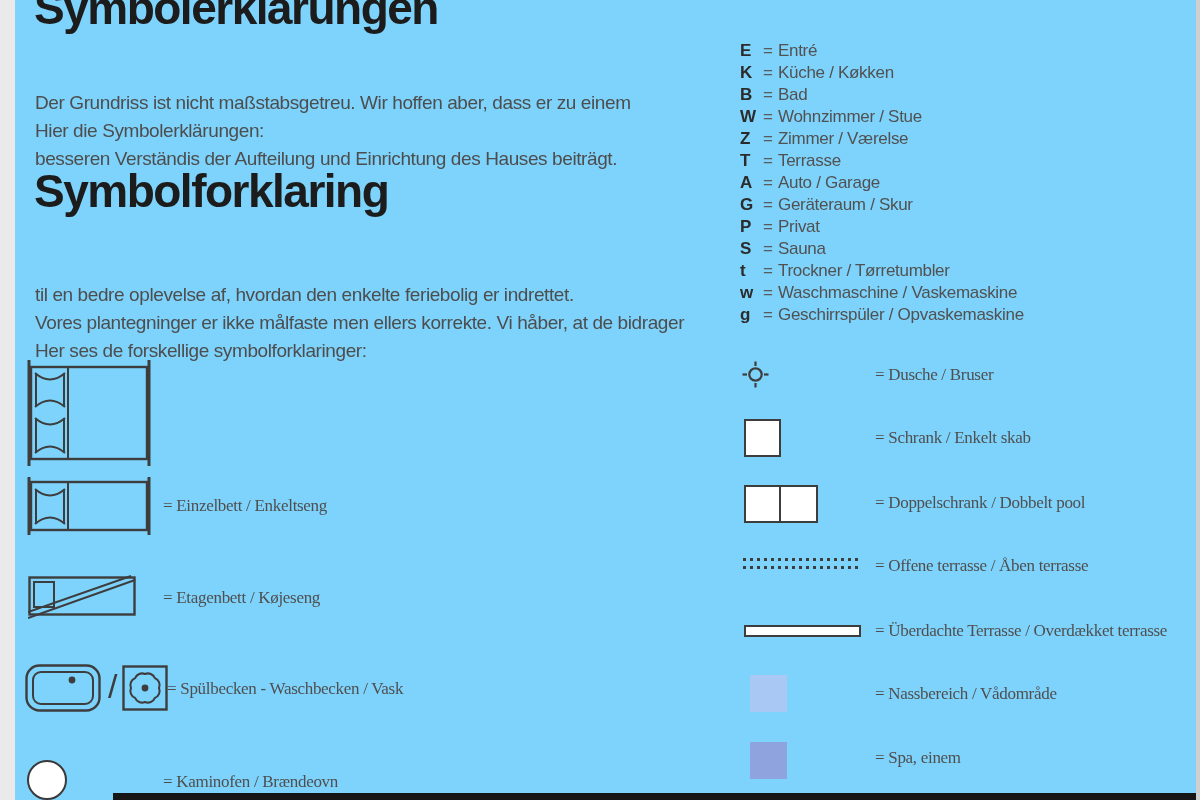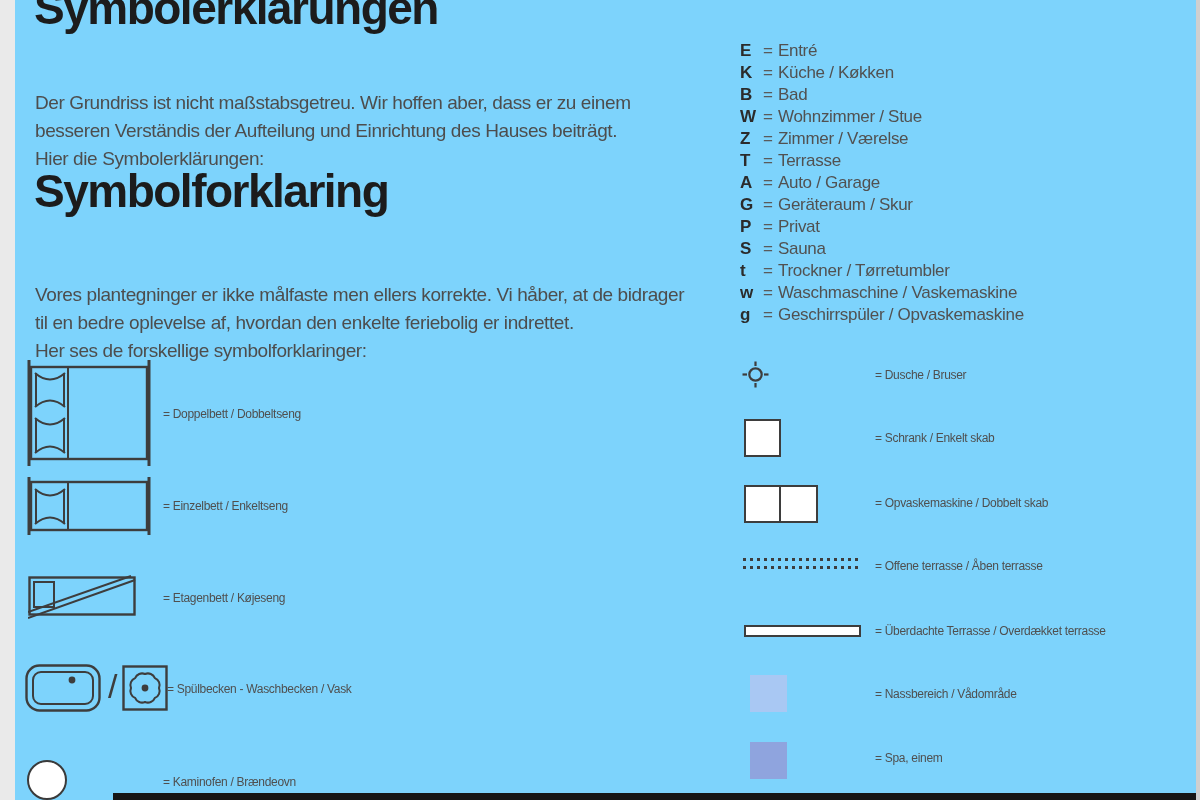--- a/index.html
+++ b/index.html
@@ -20,22 +20,22 @@
     letter-spacing:-0.4px;white-space:nowrap;margin-top:37px;
   }
 
   .letters{position:absolute;left:740px;top:40px;}
   .lrow{display:flex;height:22px;align-items:center;font-size:17px;letter-spacing:-0.3px;}
   .lkey{width:23px;font-weight:bold;color:#2b2b2b;}
   .leq{width:15px;color:#5a5a5a;}
   .ldesc{color:#515151;white-space:nowrap;}
 
   .sym-label{
-    position:absolute;font-size:12px;color:#4f4f4f;letter-spacing:-0.3px;
-    white-space:nowrap;line-height:20px;
+    position:absolute;font-size:17px;color:#4f4f4f;letter-spacing:-0.3px;
+    white-space:nowrap;line-height:20px;font-family:Liberation Serif, serif;
   }
   .icon-box{position:absolute;}
   svg{display:block;}
 
   .sq-outline{position:absolute;border:2px solid #3d3d3d;background:#fff;box-sizing:border-box;}
   .dbl-sq{position:absolute;display:flex;}
   .dbl-sq > div{width:37px;height:38px;border:2px solid #3d3d3d;box-sizing:border-box;background:#fff;}
   .dbl-sq > div + div{border-left:none;}
 
   .dots{position:absolute;width:118px;height:13px;}
@@ -49,28 +49,28 @@
 </head>
 <body>
 
 <div class="page">
 
   <div class="edge-strip"></div>
 
   <h1 class="h1" style="top:-15px;">Symbolerklärungen</h1>
   <div class="para" style="top:52px;">
     <div>Der Grundriss ist nicht maßstabsgetreu. Wir hoffen aber, dass er zu einem</div>
+    <div>Hier die Symbolerklärungen:</div>
     <div>besseren Verständis der Aufteilung und Einrichtung des Hauses beiträgt.</div>
-    <div>Hier die Symbolerklärungen:</div>
   </div>
 
   <h1 class="h1" style="top:168px;">Symbolforklaring</h1>
   <div class="para" style="top:244px;">
+    <div>til en bedre oplevelse af, hvordan den enkelte feriebolig er indrettet.</div>
     <div>Vores plantegninger er ikke målfaste men ellers korrekte. Vi håber, at de bidrager</div>
-    <div>til en bedre oplevelse af, hvordan den enkelte feriebolig er indrettet.</div>
     <div>Her ses de forskellige symbolforklaringer:</div>
   </div>
 
   <div class="letters">
     <div class="lrow">
       <span class="lkey">E</span>
         <span class="leq">=</span>
         <span class="ldesc">Entré</span>
     </div>
     <div class="lrow">
@@ -144,21 +144,20 @@
       <line x1="9" y1="13" x2="9" y2="46" stroke-width="2"></line>
       <line x1="37" y1="13" x2="37" y2="46" stroke-width="2"></line>
       <path d="M8,13 Q23,26 38,13" stroke-width="2"></path>
       <path d="M8,47 Q23,34 38,47" stroke-width="2"></path>
       <line x1="9" y1="58" x2="9" y2="92" stroke-width="2"></line>
       <line x1="37" y1="58" x2="37" y2="92" stroke-width="2"></line>
       <path d="M8,58 Q23,71 38,58" stroke-width="2"></path>
       <path d="M8,93 Q23,80 38,93" stroke-width="2"></path>
     </svg>
   </div>
-  <div class="sym-label" style="left:163px;top:404px;">= Doppelbett / Dobbeltseng</div>
 
   <div class="icon-box" style="left:27px;top:477px;">
     <svg width="124" height="58" viewBox="0 0 124 58" fill="none" stroke="#3d3d3d">
       <line x1="2" y1="0" x2="2" y2="58" stroke-width="3"></line>
       <line x1="122" y1="0" x2="122" y2="58" stroke-width="3"></line>
       <rect x="4" y="5" width="116" height="48" stroke-width="2.4"></rect>
       <line x1="41" y1="5" x2="41" y2="53" stroke-width="2"></line>
       <line x1="9" y1="12" x2="9" y2="46" stroke-width="2"></line>
       <line x1="37" y1="12" x2="37" y2="46" stroke-width="2"></line>
       <path d="M8,12 Q23,25 38,12" stroke-width="2"></path>
@@ -206,21 +205,21 @@
   </div>
   <div class="sym-label" style="left:875px;top:365px;">= Dusche / Bruser</div>
 
   <div class="sq-outline" style="left:744px;top:419px;width:37px;height:38px;"></div>
   <div class="sym-label" style="left:875px;top:428px;">= Schrank / Enkelt skab</div>
 
   <div class="dbl-sq" style="left:744px;top:485px;">
     <div></div>
     <div></div>
   </div>
-  <div class="sym-label" style="left:875px;top:493px;">= Opvaskemaskine / Dobbelt skab</div>
+  <div class="sym-label" style="left:875px;top:493px;">= Doppelschrank / Dobbelt pool</div>
 
   <div class="dots" style="left:743px;top:558px;">
     <div></div>
     <div></div>
   </div>
   <div class="sym-label" style="left:875px;top:556px;text-align:center;">= Offene terrasse / Åben terrasse</div>
 
   <div class="thin-rect" style="left:744px;top:625px;"></div>
   <div class="sym-label" style="left:875px;top:621px;">= Überdachte Terrasse / Overdækket terrasse</div>
 

